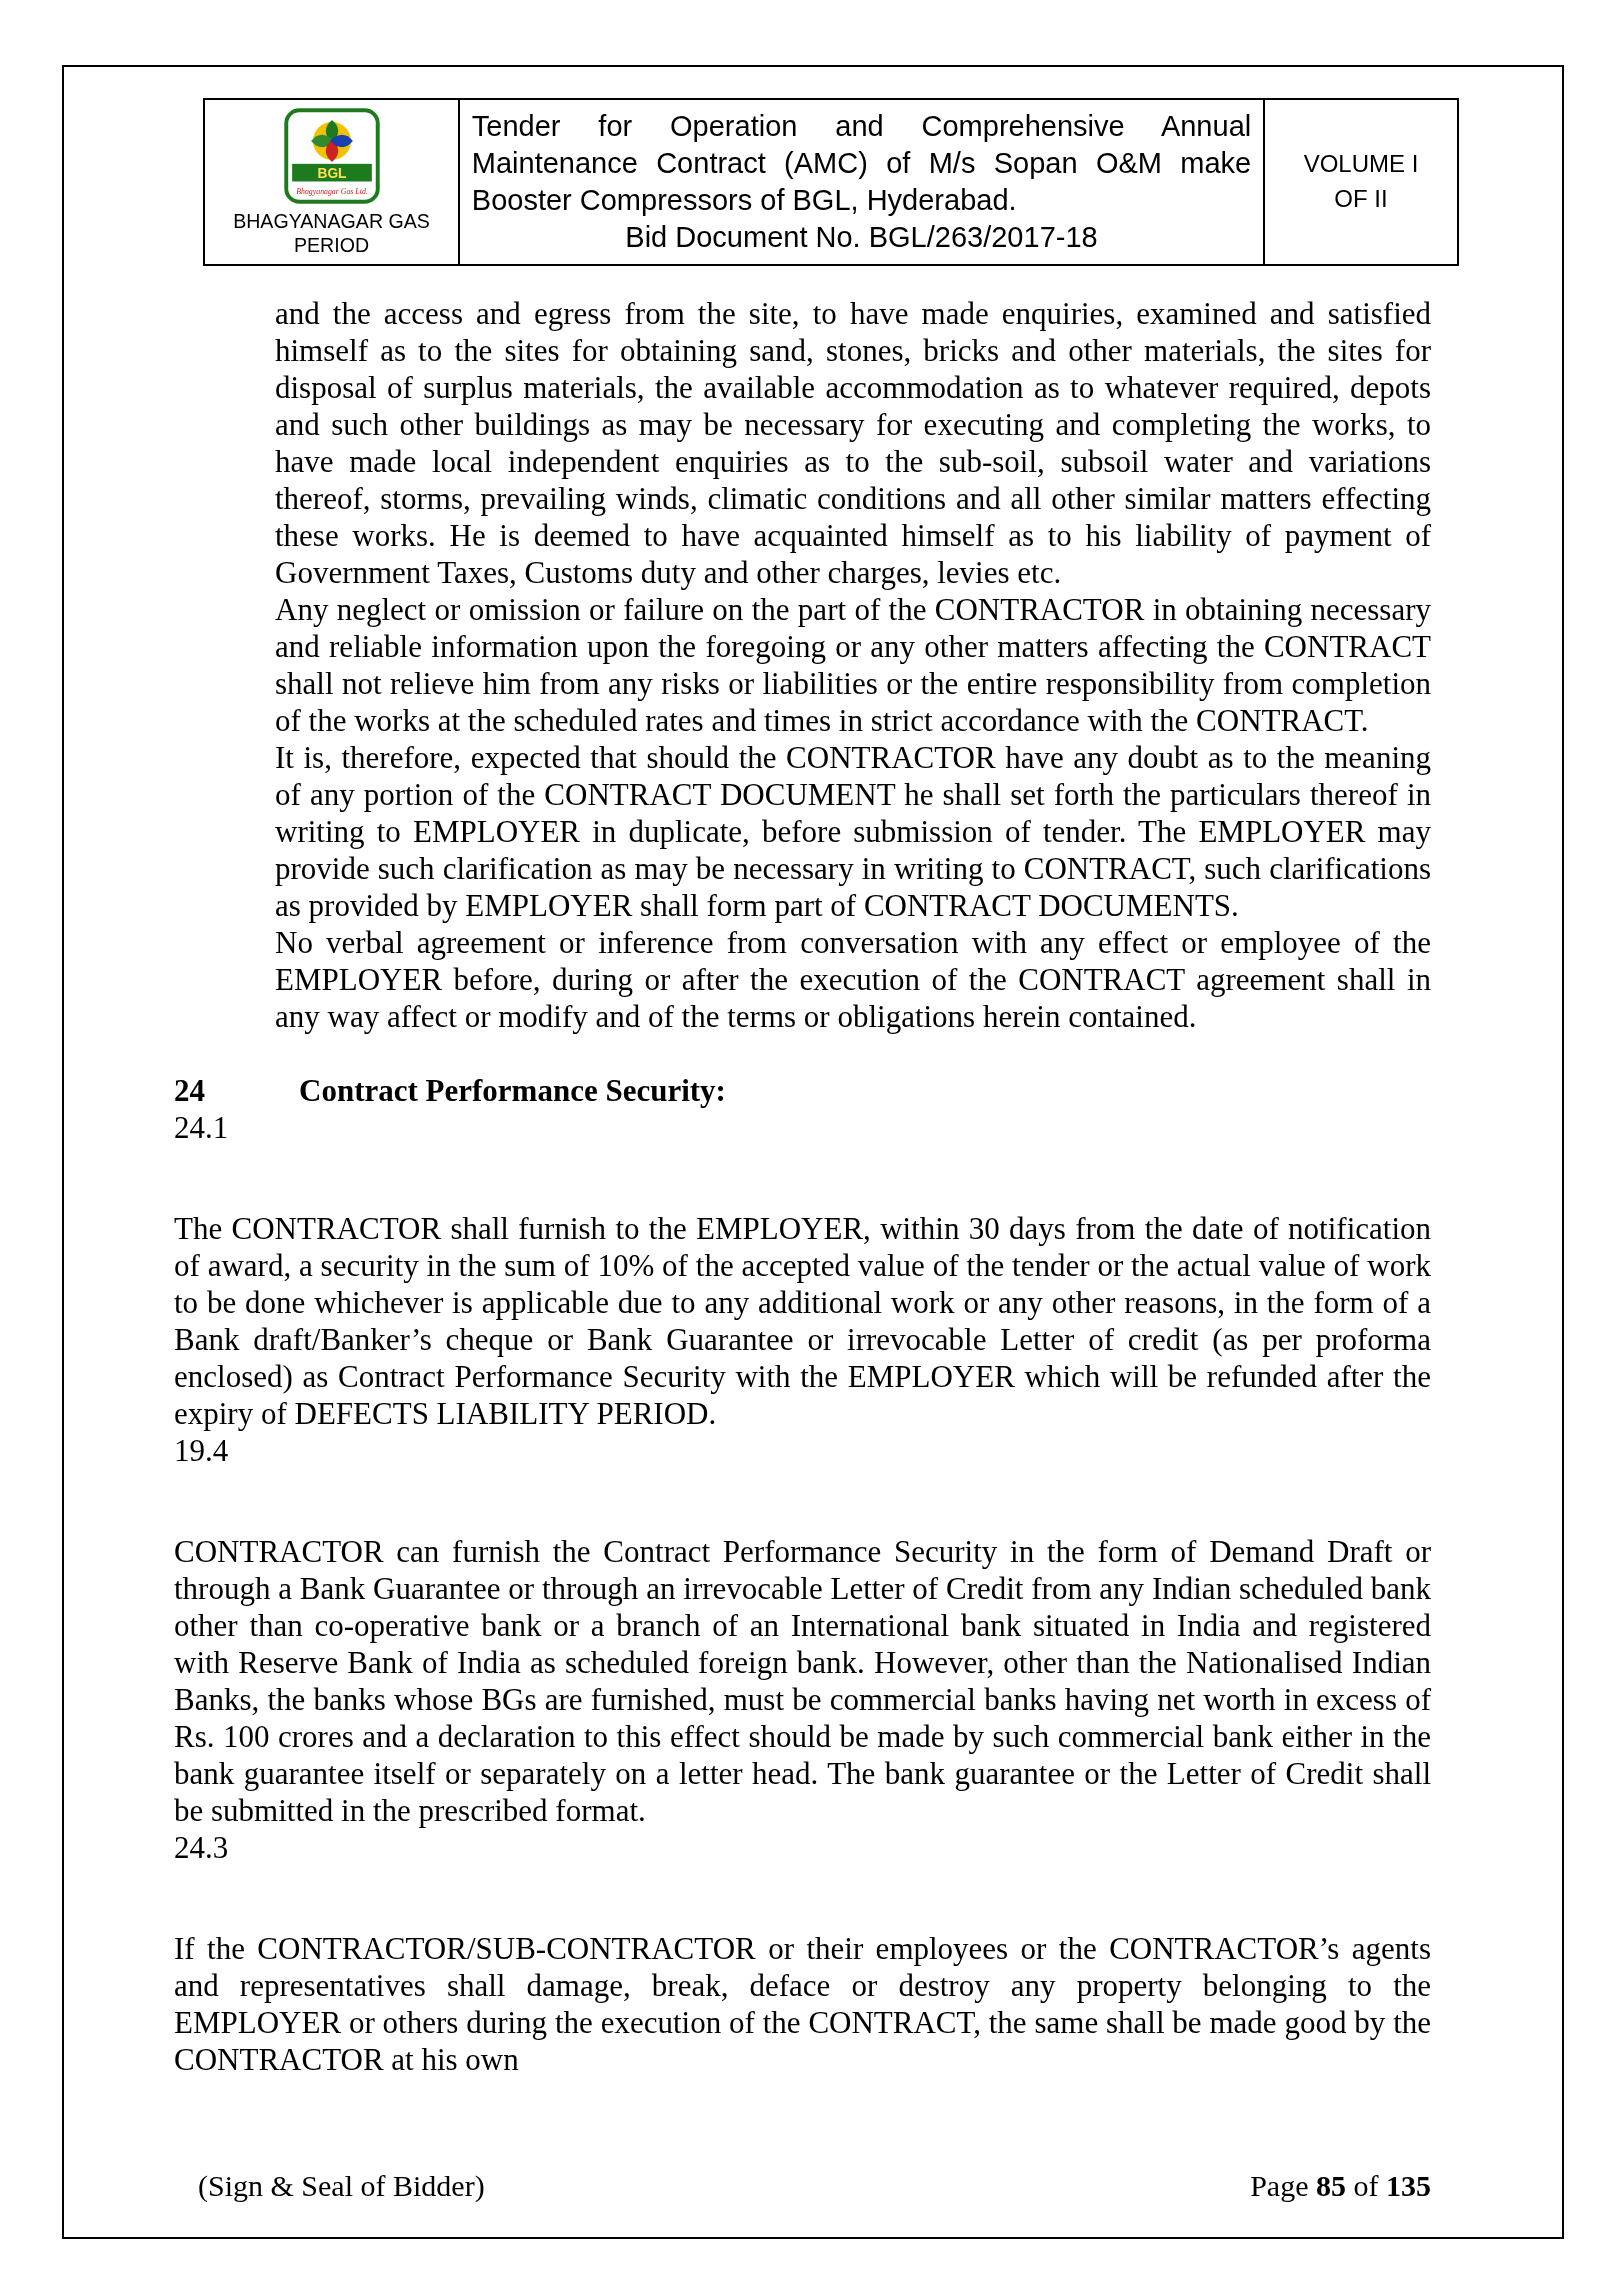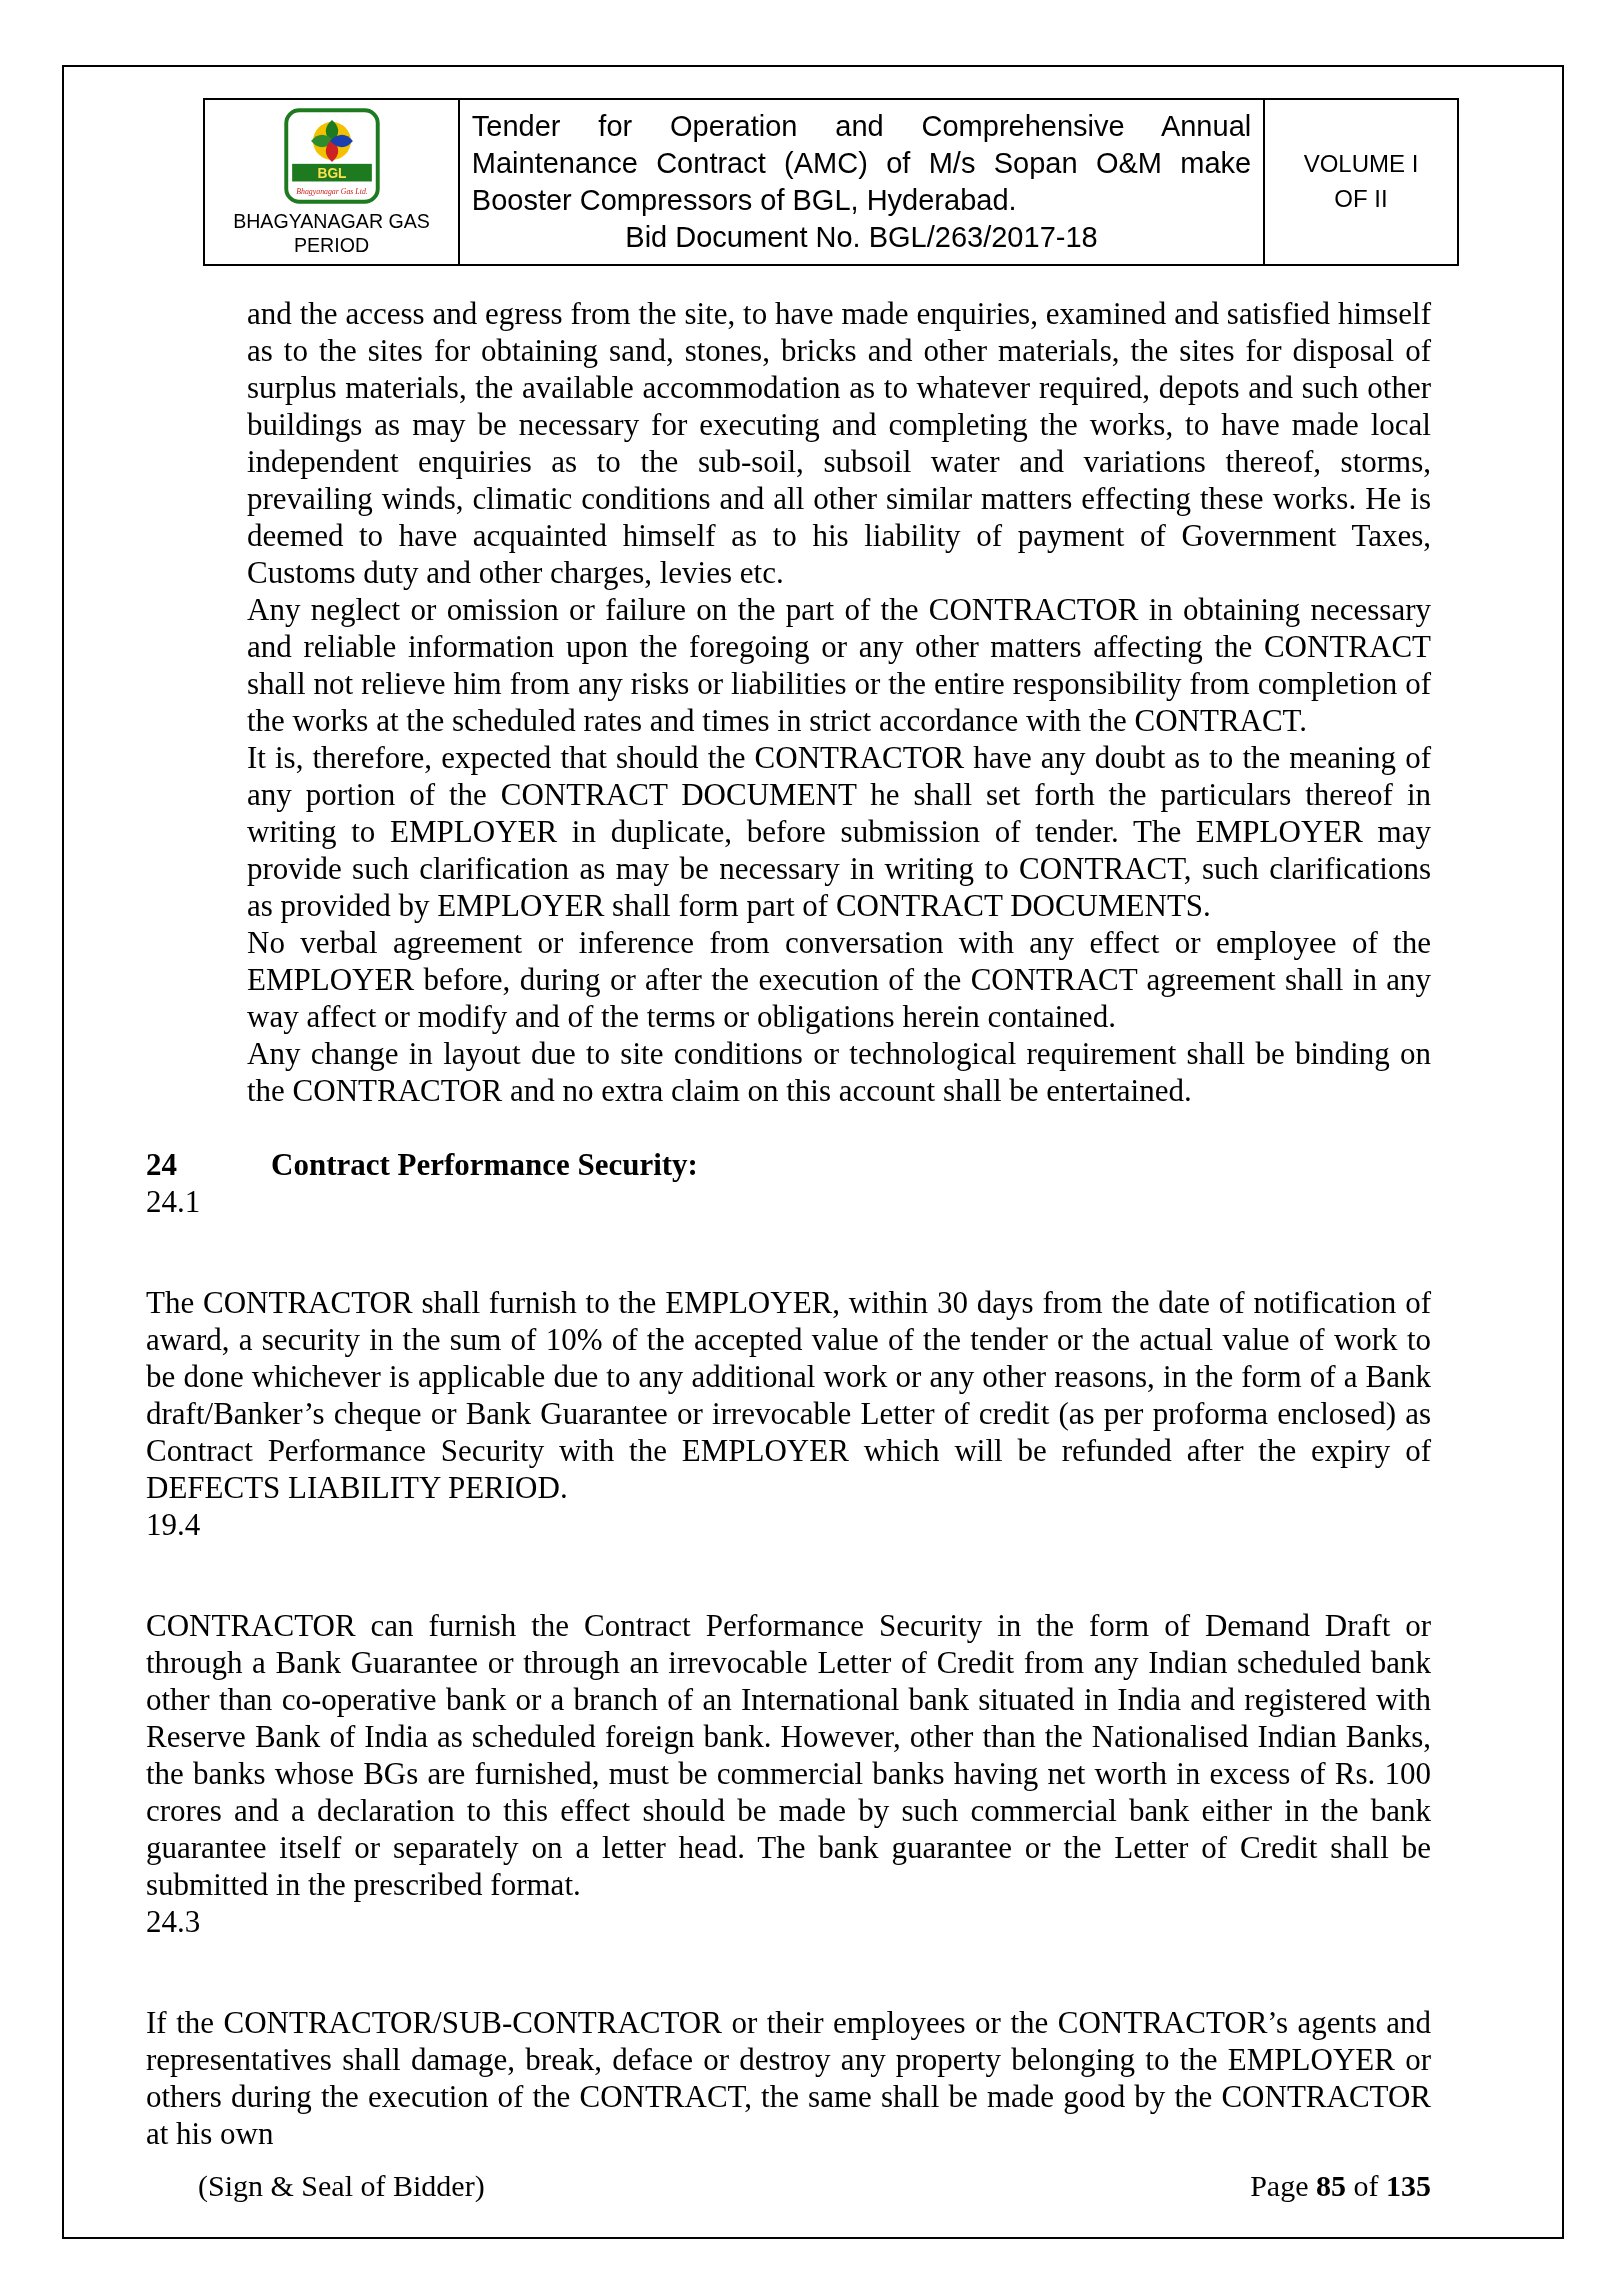--- a/index.html
+++ b/index.html
@@ -55,21 +55,21 @@
   }
   .volume-line {
     font-family: "Liberation Sans", sans-serif;
     font-size: 24px;
     line-height: 1.45;
   }
 
   
   .content {
     margin-top: 29px;
-    padding: 0 131px 0 82px;
+    padding: 0 131px 0 110px;
     font-size: 31px;
     line-height: 37px;
   }
   .content p {
     margin-left: 101px;
     text-align: justify;
   }
   .section-heading {
     display: flex;
     margin-top: 37px;
@@ -130,21 +130,20 @@
       </td>
     </tr>
   </tbody>
     </table>
 
   <div class="content">
     <p>and the access and egress from the site, to have made enquiries, examined and satisfied himself as to the sites for obtaining sand, stones, bricks and other materials, the sites for disposal of surplus materials, the available accommodation as to whatever required, depots and such other buildings as may be necessary for executing and completing the works, to have made local independent enquiries as to the sub-soil, subsoil water and variations thereof, storms, prevailing winds, climatic conditions and all other similar matters effecting these works. He is deemed to have acquainted himself as to his liability of payment of Government Taxes, Customs duty and other charges, levies etc.</p>
     <p>Any neglect or omission or failure on the part of the CONTRACTOR in obtaining necessary and reliable information upon the foregoing or any other matters affecting the CONTRACT shall not relieve him from any risks or liabilities or the entire responsibility from completion of the works at the scheduled rates and times in strict accordance with the CONTRACT.</p>
     <p>It is, therefore, expected that should the CONTRACTOR have any doubt as to the meaning of any portion of the CONTRACT DOCUMENT he shall set forth the particulars thereof in writing to EMPLOYER in duplicate, before submission of tender. The EMPLOYER may provide such clarification as may be necessary in writing to CONTRACT, such clarifications as provided by EMPLOYER shall form part of CONTRACT DOCUMENTS.</p>
     <p>No verbal agreement or inference from conversation with any effect or employee of the EMPLOYER before, during or after the execution of the CONTRACT agreement shall in any way affect or modify and of the terms or obligations herein contained.</p>
-    <p>Any change in layout due to site conditions or technological requirement shall be binding on the CONTRACTOR and no extra claim on this account shall be entertained.</p>
 
     <div class="section-heading">
       <span class="num">24</span>
       <span class="ttl">Contract Performance Security:</span>
     </div>
 
     <div class="clause">
       <span class="num">24.1</span>
       <span class="txt">The CONTRACTOR shall furnish to the EMPLOYER, within 30 days from the date of notification of award, a security in the sum of 10% of the accepted value of the tender or the actual value of work to be done whichever is applicable due to any additional work or any other reasons, in the form of a Bank draft/Banker’s cheque or Bank Guarantee or irrevocable Letter of credit (as per proforma enclosed) as Contract Performance Security with the EMPLOYER which will be refunded after the expiry of DEFECTS LIABILITY PERIOD.</span>
     </div>

